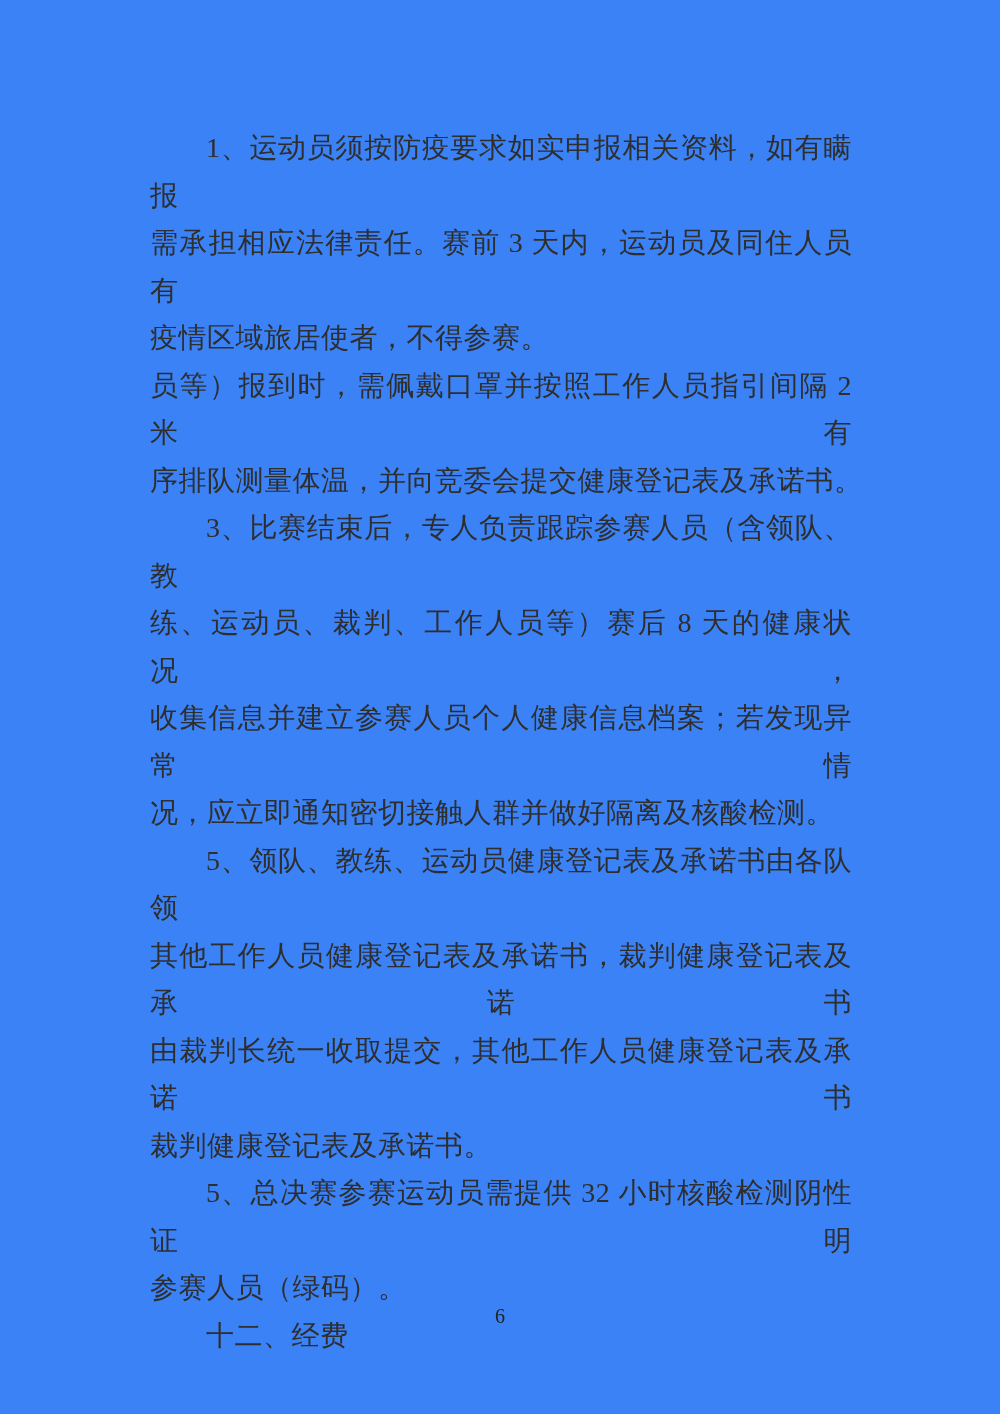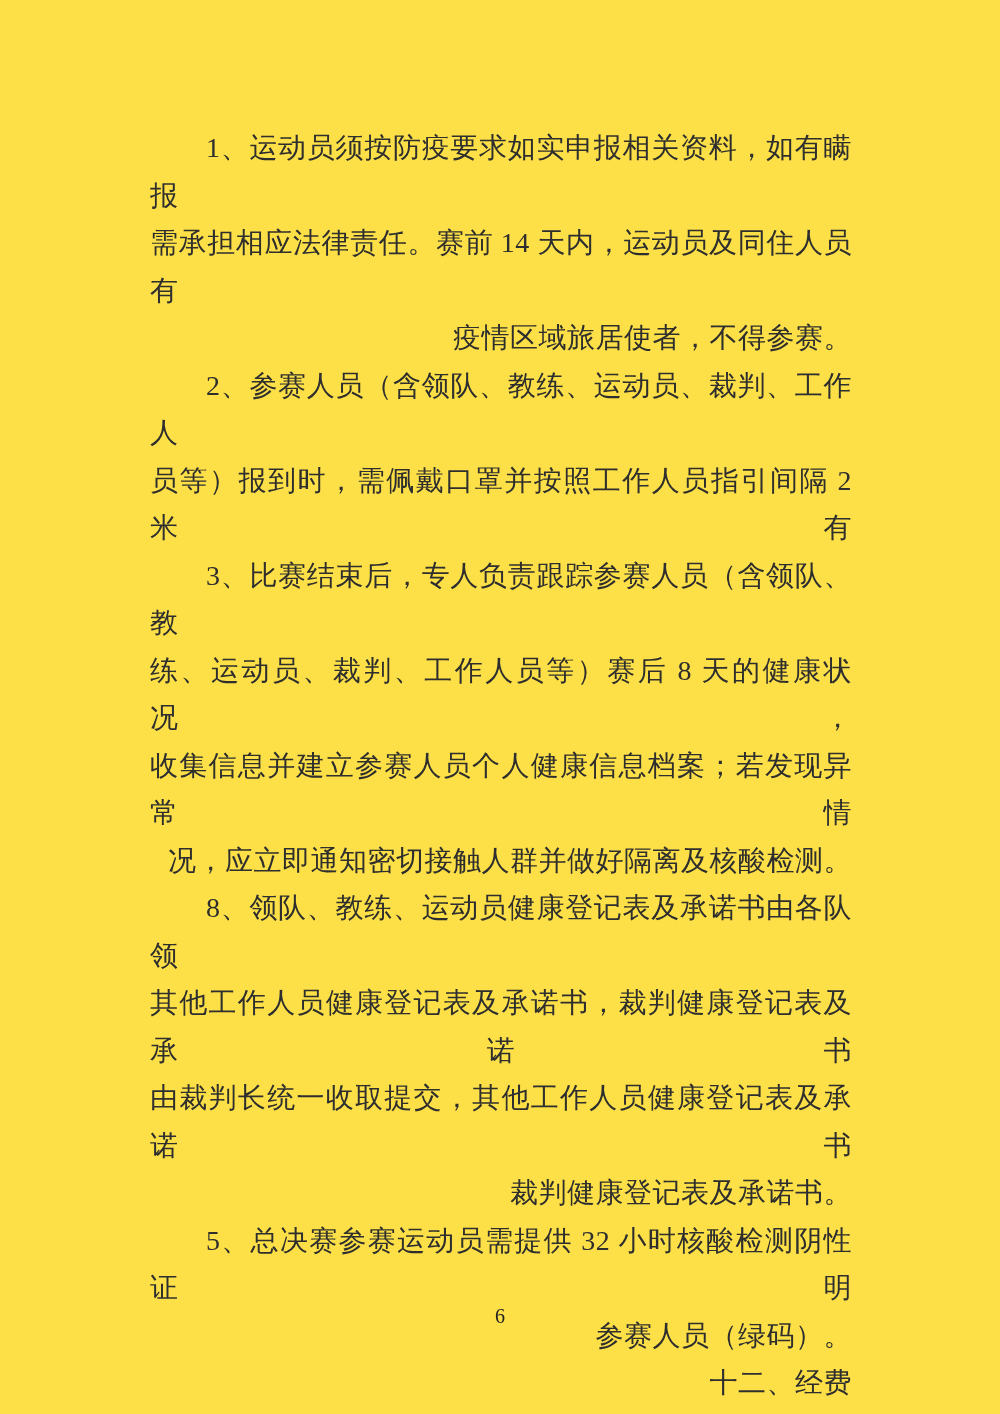--- a/index.html
+++ b/index.html
@@ -4,37 +4,37 @@
 <style>
   html, body {
     margin: 0;
     padding: 0;
     background: #ffffff;
   }
   .page {
     position: relative;
     width: 1000px;
     height: 1414px;
-    background: #fde047;
+    background: #3b82f6;
     overflow: hidden;
     font-family: "Liberation Serif", serif;
   }
   .content {
     position: absolute;
     left: 150px;
     top: 124px;
     width: 702px;
     font-size: 28px;
     line-height: 47.5px;
     color: #2e2e2e;
     letter-spacing: 0.5px;
   }
   .line {
     white-space: nowrap;
-    text-align: right;
+    text-align: left;
   }
   
   .line.fill {
     white-space: normal;
     text-align: justify;
     text-align-last: justify;
     text-justify: inter-character;
   }
   
   .line.indent {
@@ -49,29 +49,29 @@
     font-size: 20px;
     color: #222222;
   }
 </style>
 </head>
 <body>
 
 <div class="page">
   <div class="content">
       <div class="line indent fill">1、运动员须按防疫要求如实申报相关资料，如有瞒报</div>
-      <div class="line fill">需承担相应法律责任。赛前 14 天内，运动员及同住人员有</div>
+      <div class="line fill">需承担相应法律责任。赛前 3 天内，运动员及同住人员有</div>
       <div class="line">疫情区域旅居使者，不得参赛。</div>
-      <div class="line indent fill">2、参赛人员（含领队、教练、运动员、裁判、工作人</div>
       <div class="line fill">员等）报到时，需佩戴口罩并按照工作人员指引间隔 2 米有</div>
+      <div class="line">序排队测量体温，并向竞委会提交健康登记表及承诺书。</div>
       <div class="line indent fill">3、比赛结束后，专人负责跟踪参赛人员（含领队、教</div>
       <div class="line fill">练、运动员、裁判、工作人员等）赛后 8 天的健康状况，</div>
       <div class="line fill">收集信息并建立参赛人员个人健康信息档案；若发现异常情</div>
       <div class="line">况，应立即通知密切接触人群并做好隔离及核酸检测。</div>
-      <div class="line indent fill">8、领队、教练、运动员健康登记表及承诺书由各队领</div>
+      <div class="line indent fill">5、领队、教练、运动员健康登记表及承诺书由各队领</div>
       <div class="line fill">其他工作人员健康登记表及承诺书，裁判健康登记表及承诺书</div>
       <div class="line fill">由裁判长统一收取提交，其他工作人员健康登记表及承诺书</div>
       <div class="line">裁判健康登记表及承诺书。</div>
       <div class="line indent fill">5、总决赛参赛运动员需提供 32 小时核酸检测阴性证明</div>
       <div class="line">参赛人员（绿码）。</div>
       <div class="line indent">十二、经费</div>
     </div>
   <div class="page-number">6</div>
 </div>
 

